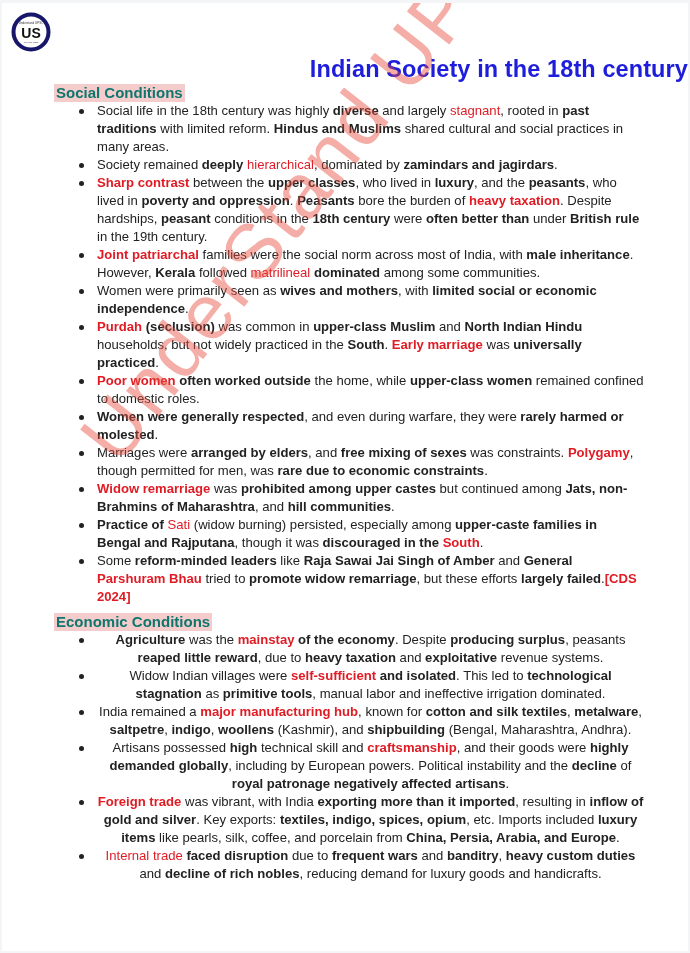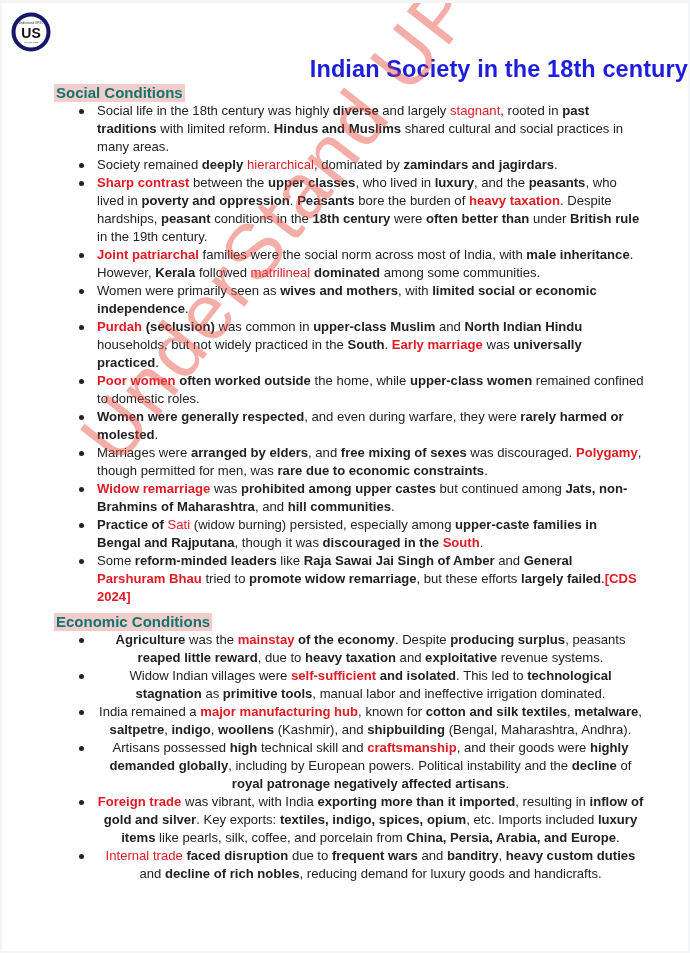--- a/index.html
+++ b/index.html
@@ -71,21 +71,21 @@
   <div class="section-head" style="top:81px;">Social Conditions</div>
   <ul class="bullets" style="top:99px;">
       <li><span class="dot"></span><span>Social life in the 18th century was highly </span><span class="b">diverse</span><span> and largely </span><span class="r">stagnant</span><span>, rooted in </span><span class="b">past traditions</span><span> with limited reform. </span><span class="b">Hindus and Muslims</span><span> shared cultural and social practices in many areas.</span></li>
       <li><span class="dot"></span><span>Society remained </span><span class="b">deeply </span><span class="r">hierarchical</span><span>, dominated by </span><span class="b">zamindars and jagirdars</span><span>.</span></li>
       <li><span class="dot"></span><span class="rb">Sharp contrast</span><span> between the </span><span class="b">upper classes</span><span>, who lived in </span><span class="b">luxury</span><span>, and the </span><span class="b">peasants</span><span>, who lived in </span><span class="b">poverty and oppression</span><span>. </span><span class="b">Peasants</span><span> bore the burden of </span><span class="rb">heavy taxation</span><span>. Despite hardships, </span><span class="b">peasant</span><span> conditions in the </span><span class="b">18th century</span><span> were </span><span class="b">often better than</span><span> under </span><span class="b">British rule</span><span> in the 19th century.</span></li>
       <li><span class="dot"></span><span class="rb">Joint patriarchal</span><span> families were the social norm across most of India, with </span><span class="b">male inheritance</span><span>. However, </span><span class="b">Kerala</span><span> followed </span><span class="r">matrilineal</span><span> </span><span class="b">dominated</span><span> among some communities.</span></li>
       <li><span class="dot"></span><span>Women were primarily seen as </span><span class="b">wives and mothers</span><span>, with </span><span class="b">limited social or economic independence</span><span>.</span></li>
       <li><span class="dot"></span><span class="rb">Purdah</span><span> </span><span class="b">(seclusion)</span><span> was common in </span><span class="b">upper-class Muslim</span><span> and </span><span class="b">North Indian Hindu</span><span> households, but not widely practiced in the </span><span class="b">South</span><span>. </span><span class="rb">Early marriage</span><span> was </span><span class="b">universally practiced</span><span>.</span></li>
       <li><span class="dot"></span><span class="rb">Poor women</span><span> </span><span class="b">often worked outside</span><span> the home, while </span><span class="b">upper-class women</span><span> remained confined to domestic roles.</span></li>
       <li><span class="dot"></span><span class="b">Women were generally respected</span><span>, and even during warfare, they were </span><span class="b">rarely harmed or molested</span><span>.</span></li>
-      <li><span class="dot"></span><span>Marriages were </span><span class="b">arranged by elders</span><span>, and </span><span class="b">free mixing of sexes</span><span> was discouraged. </span><span class="rb">Polygamy</span><span>, though permitted for men, was </span><span class="b">rare due to economic constraints</span><span>.</span></li>
+      <li><span class="dot"></span><span>Marriages were </span><span class="b">arranged by elders</span><span>, and </span><span class="b">free mixing of sexes</span><span> was constraints. </span><span class="rb">Polygamy</span><span>, though permitted for men, was </span><span class="b">rare due to economic constraints</span><span>.</span></li>
       <li><span class="dot"></span><span class="rb">Widow remarriage</span><span> was </span><span class="b">prohibited among upper castes</span><span> but continued among </span><span class="b">Jats, non-Brahmins of Maharashtra</span><span>, and </span><span class="b">hill communities</span><span>.</span></li>
       <li><span class="dot"></span><span class="b">Practice of </span><span class="r">Sati</span><span> (widow burning) persisted, especially among </span><span class="b">upper-caste families in Bengal and Rajputana</span><span>, though it was </span><span class="b">discouraged in the </span><span class="rb">South</span><span>.</span></li>
       <li><span class="dot"></span><span>Some </span><span class="b">reform-minded leaders</span><span> like </span><span class="b">Raja Sawai Jai Singh of Amber</span><span> and </span><span class="b">General </span><span class="rb">Parshuram Bhau</span><span> tried to </span><span class="b">promote widow remarriage</span><span>, but these efforts </span><span class="b">largely failed</span><span>.</span><span class="rb">[CDS 2024]</span></li>
     </ul>
 
   <div class="section-head" style="top:610px;text-align:right;">Economic Conditions</div>
   <ul class="bullets" style="top:628px;text-align:center;">
       <li><span class="dot"></span><span class="b">Agriculture</span><span> was the </span><span class="rb">mainstay</span><span> </span><span class="b">of the economy</span><span>. Despite </span><span class="b">producing surplus</span><span>, peasants </span><span class="b">reaped little reward</span><span>, due to </span><span class="b">heavy taxation</span><span> and </span><span class="b">exploitative</span><span> revenue systems.</span></li>
       <li><span class="dot"></span><span>Widow Indian villages were </span><span class="rb">self-sufficient</span><span> </span><span class="b">and isolated</span><span>. This led to </span><span class="b">technological stagnation</span><span> as </span><span class="b">primitive tools</span><span>, manual labor and ineffective irrigation dominated.</span></li>
       <li><span class="dot"></span><span>India remained a </span><span class="rb">major manufacturing hub</span><span>, known for </span><span class="b">cotton and silk textiles</span><span>, </span><span class="b">metalware</span><span>, </span><span class="b">saltpetre</span><span>, </span><span class="b">indigo</span><span>, </span><span class="b">woollens</span><span> (Kashmir), and </span><span class="b">shipbuilding</span><span> (Bengal, Maharashtra, Andhra).</span></li>

